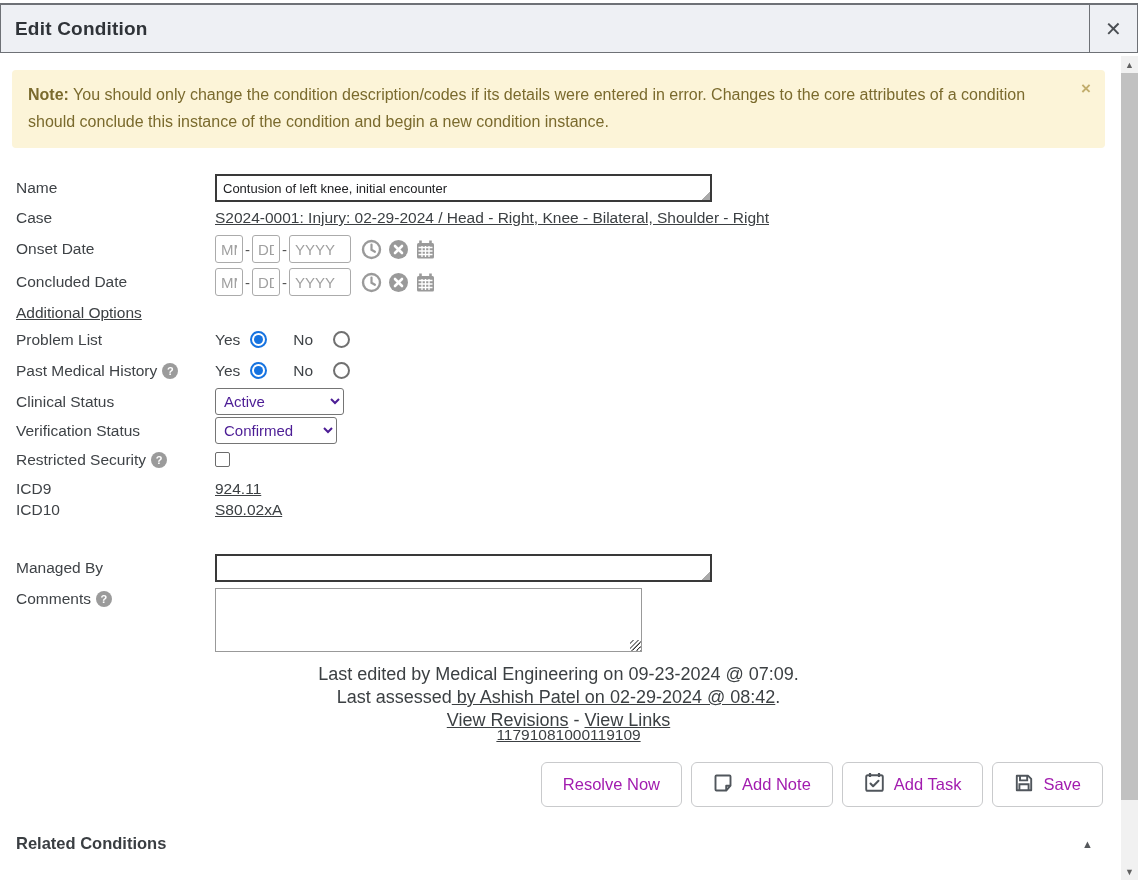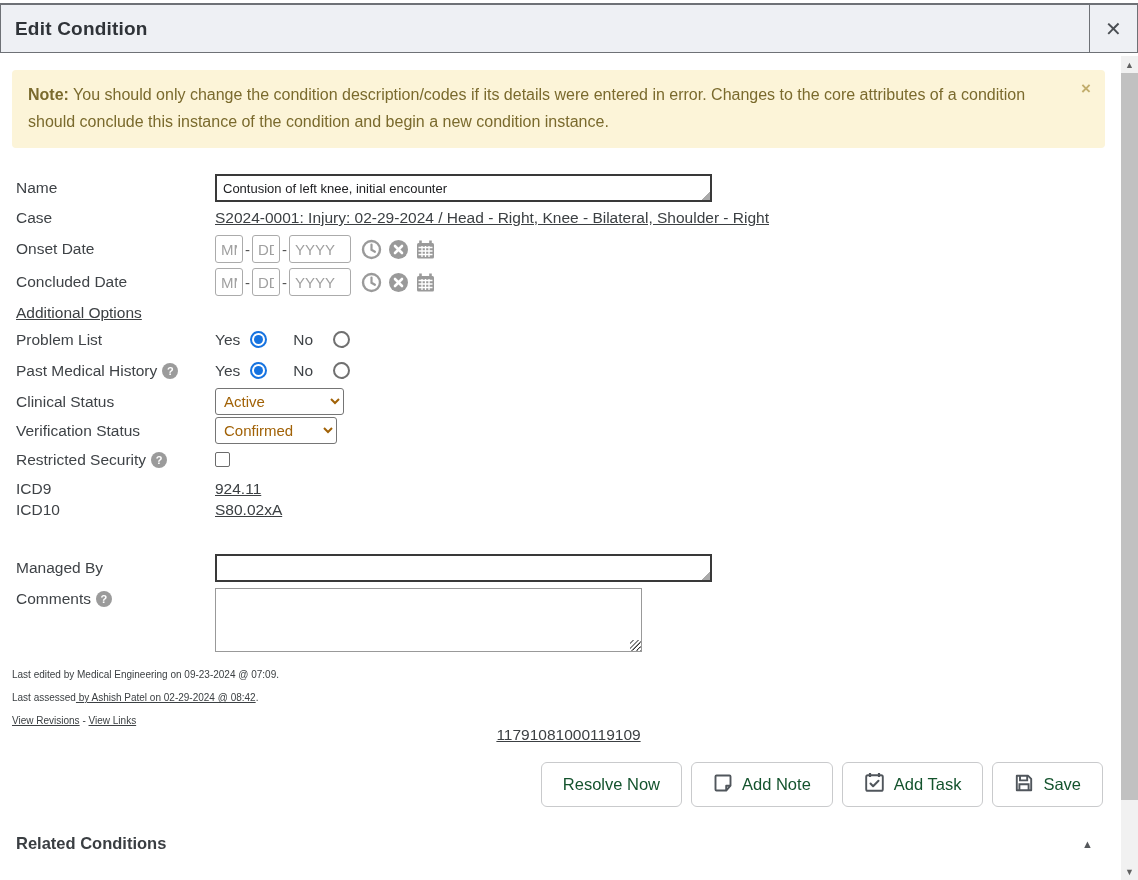--- a/index.html
+++ b/index.html
@@ -72,46 +72,46 @@
 
   .opt-heading { font-size:15.5px; color:#3c4043; text-decoration:underline; cursor:pointer; }
 
   .radio-group { display:flex; align-items:center; font-size:15.5px; color:#3f4347; }
   .radio { width:17px; height:17px; border-radius:50%; display:inline-block; position:relative; margin:0 26px 0 10px; cursor:pointer; flex:none; }
   .radio.off { border:2px solid #707070; margin-right:0; }
   .radio.on  { border:2px solid #1673e0; }
   .radio.on::after { content:""; position:absolute; inset:2px; border-radius:50%; background:#1673e0; }
 
   .sel {
-    font-family:inherit; font-size:15px; color:#a16207; height:27px;
+    font-family:inherit; font-size:15px; color:#4c1d95; height:27px;
     border:1px solid #757575; border-radius:3px; background:#fff; padding:0 4px; outline:none;
   }
   .sel.clinical { width:129px; }
   .sel.verification { width:122px; }
 
   .checkbox { width:15px; height:15px; border:1.5px solid #6b6b6b; border-radius:2px; display:inline-block; cursor:pointer; }
 
   .comments-area {
     width:427px; height:64px; border:1px solid #999; font-family:inherit; font-size:15px;
     color:#202124; padding:4px 6px; resize:both; outline:none;
     background-image:repeating-linear-gradient(135deg,transparent 0 2px,#8a8a8a 2px 3.2px);
     background-size:11px 11px; background-position:right bottom; background-repeat:no-repeat;
   }
 
   
-  .meta { margin-top:11px; width:1093px; margin-left:12px; text-align:left; font-size:10px; color:#3c4043; }
+  .meta { margin-top:11px; width:1093px; margin-left:12px; text-align:center; font-size:18px; color:#3c4043; }
   .meta .line { line-height:23px; }
   .meta a, .meta .u { color:#3c4043; text-decoration:underline; cursor:pointer; white-space:pre-wrap; }
 
   
   .btn-row { display:flex; justify-content:flex-end; gap:9px; margin:30px 18px 0 0; }
   .btn {
     height:45px; background:#fff; border:1px solid #c9cacc; border-radius:6px;
     display:flex; align-items:center; gap:9px; padding:0 21px; cursor:pointer;
-    font-size:16.5px; color:#14532d; font-family:inherit;
+    font-size:16.5px; color:#a21caf; font-family:inherit;
   }
   .btn svg { flex:none; }
 
   
   .related { display:flex; align-items:center; margin:27px 28px 0 16px; }
   .related .title { font-size:16.5px; font-weight:bold; color:#3a3e42; }
   .related .caret { margin-left:auto; color:#55585c; font-size:11px; cursor:pointer; }
 
   
   .scrollbar { position:absolute; top:56px; right:0; width:17px; bottom:0; background:#f1f1f1; }

